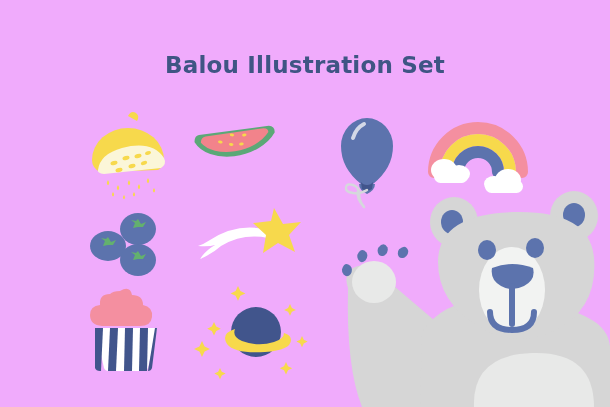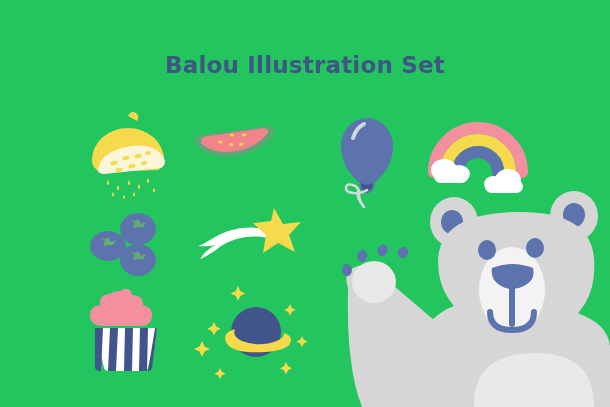--- a/index.html
+++ b/index.html
@@ -40,21 +40,21 @@
   #rainbow    { left: 428px; top: 108px; }
   #blueberries{ left: 86px;  top: 208px; }
   #shootingstar{left: 182px; top: 206px; }
   #cupcake    { left: 86px;  top: 286px; }
   #planet     { left: 198px; top: 282px; }
   #bear       { left: 326px; top: 192px; }
 </style>
 </head>
 <body style="background: rgb(237, 240, 244);">
 
-<div id="poster" style="background: #22c55e; width: 610px; height: 407px;">
+<div id="poster" style="background: #f0abfc; width: 610px; height: 407px;">
 
   <div id="title" style="color: rgb(63, 85, 132);">Balou Illustration Set</div>
 
   <div class="art" id="lemon" style="left: 78px; top: 108px;">
     <svg width="110" height="90" viewBox="0 0 110 90">
       <path d="M50 8 q3 -6 8 -3 q4 3 1 8 Z" fill="#F7D94C"></path>
       <path d="M14 52 a36 32 0 0 1 72 0 q0 7 -6 10 l-58 2 q-8 -4 -8 -12 Z" fill="#F7D94C"></path>
       <path d="M20 62 q2 -16 24 -22 q30 -8 42 10 q3 6 -3 10 l-57 6 q-7 -1 -6 -4 Z" fill="#FBF6D8"></path>
       <g fill="#F7D94C">
         <ellipse cx="36" cy="55" rx="3.6" ry="2" transform="rotate(-18 36 55)"></ellipse>

